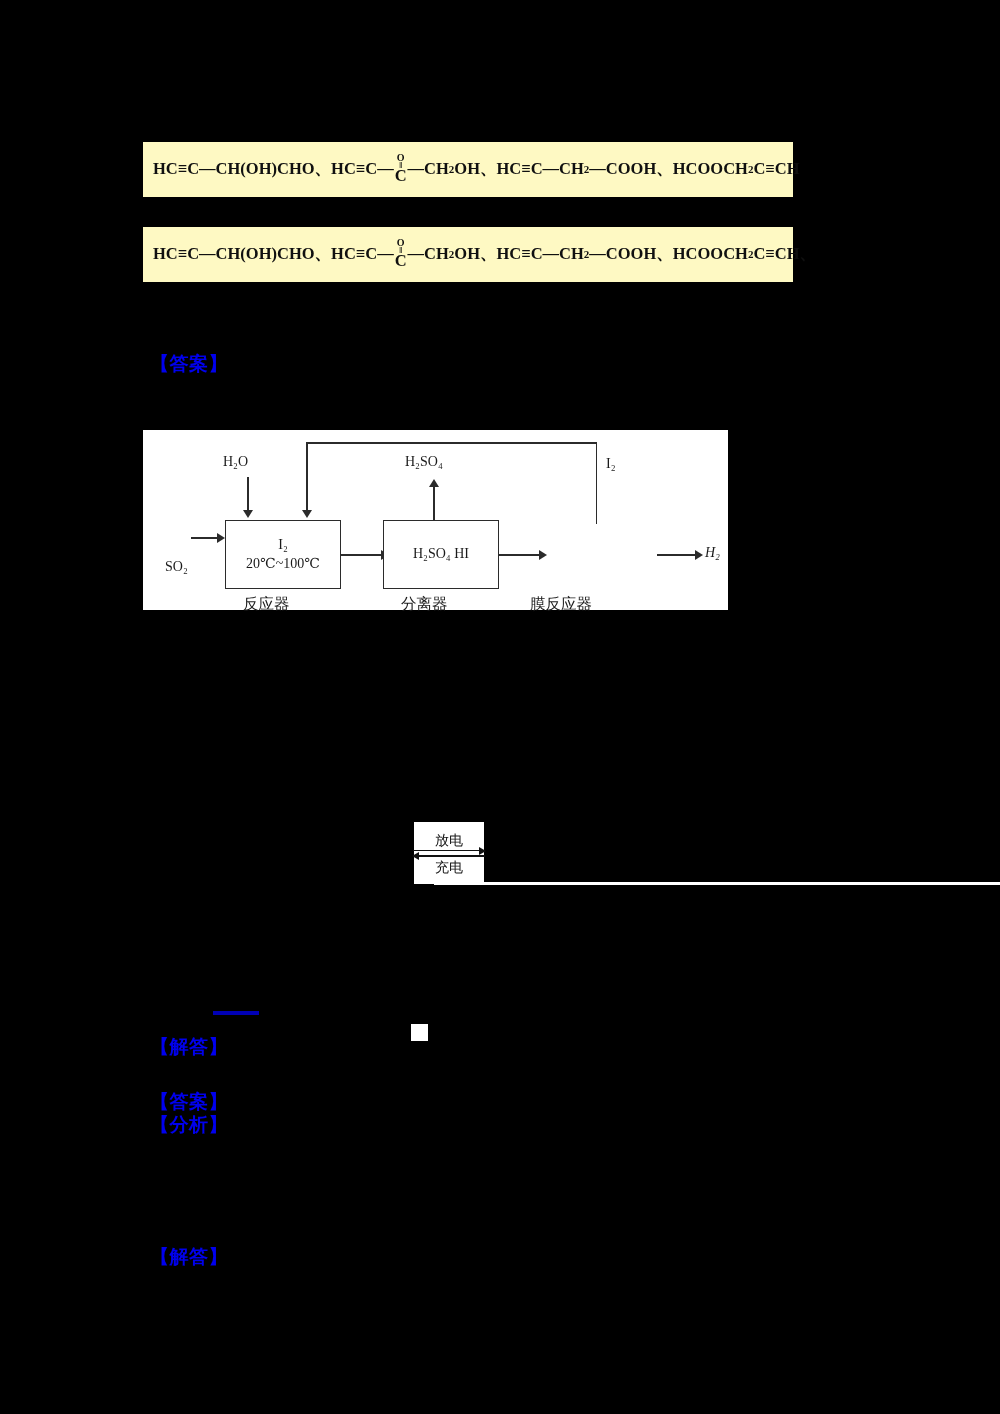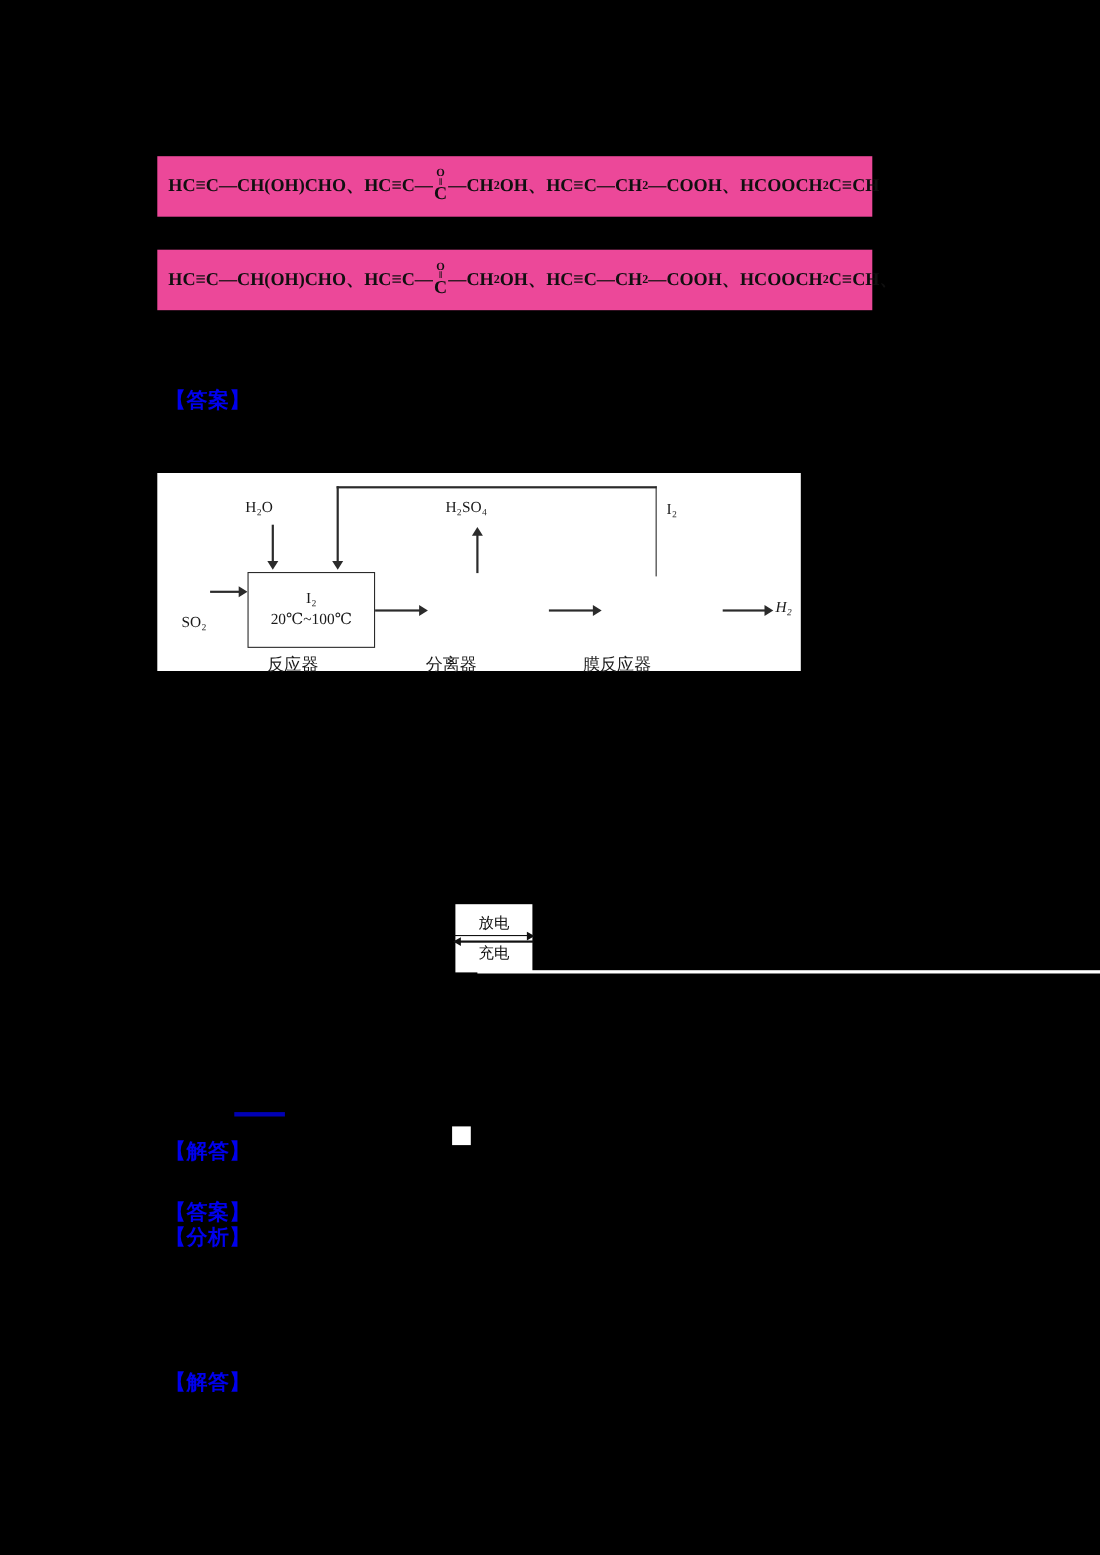--- a/index.html
+++ b/index.html
@@ -14,21 +14,21 @@
     position: relative;
     font-family: "Liberation Serif", "DejaVu Serif", serif;
     overflow: hidden;
   }
 
   
   .abs { position: absolute; }
 
   
   .formula-strip {
-    background: #ec4899;
+    background: #fef9c3;
     color: #101010;
     display: flex;
     align-items: center;
     white-space: nowrap;
     font-family: "Liberation Serif", "DejaVu Serif", serif;
     letter-spacing: 0px;
   }
   .formula-inner {
     font-size: 16.5px;
     line-height: 1;
@@ -224,21 +224,24 @@
 
   <div class="proc-box" style="left:82px; top:90px; width:116px; height:69px;">
     <span>I₂</span>
     <span>20℃~100℃</span>
   </div>
   <div class="proc-label" style="left:100px; top:164px;">反应器</div>
 
   <div class="line-h" style="left:198px; top:124px; width:42px;"></div>
   <div class="arrow-r" style="left:238px; top:119.5px;"></div>
 
-  <div class="proc-label" style="left:244px; top:164px;">分离器</div>
+  <div class="proc-box" style="left:240px; top:90px; width:116px; height:69px;">
+    <span>H₂SO₄   HI</span>
+  </div>
+  <div class="proc-label" style="left:258px; top:164px;">分离器</div>
 
   <div class="line-v" style="left:290px; top:56px; height:35px;"></div>
   <div class="arrow-u" style="left:286px; top:49px;"></div>
   <div class="io-text" style="left:262px; top:24px;">H₂SO₄</div>
 
   <div class="line-h" style="left:356px; top:124px; width:42px;"></div>
   <div class="arrow-r" style="left:396px; top:119.5px;"></div>
 
   <div class="proc-label" style="left:387px; top:164px;">膜反应器</div>
 

